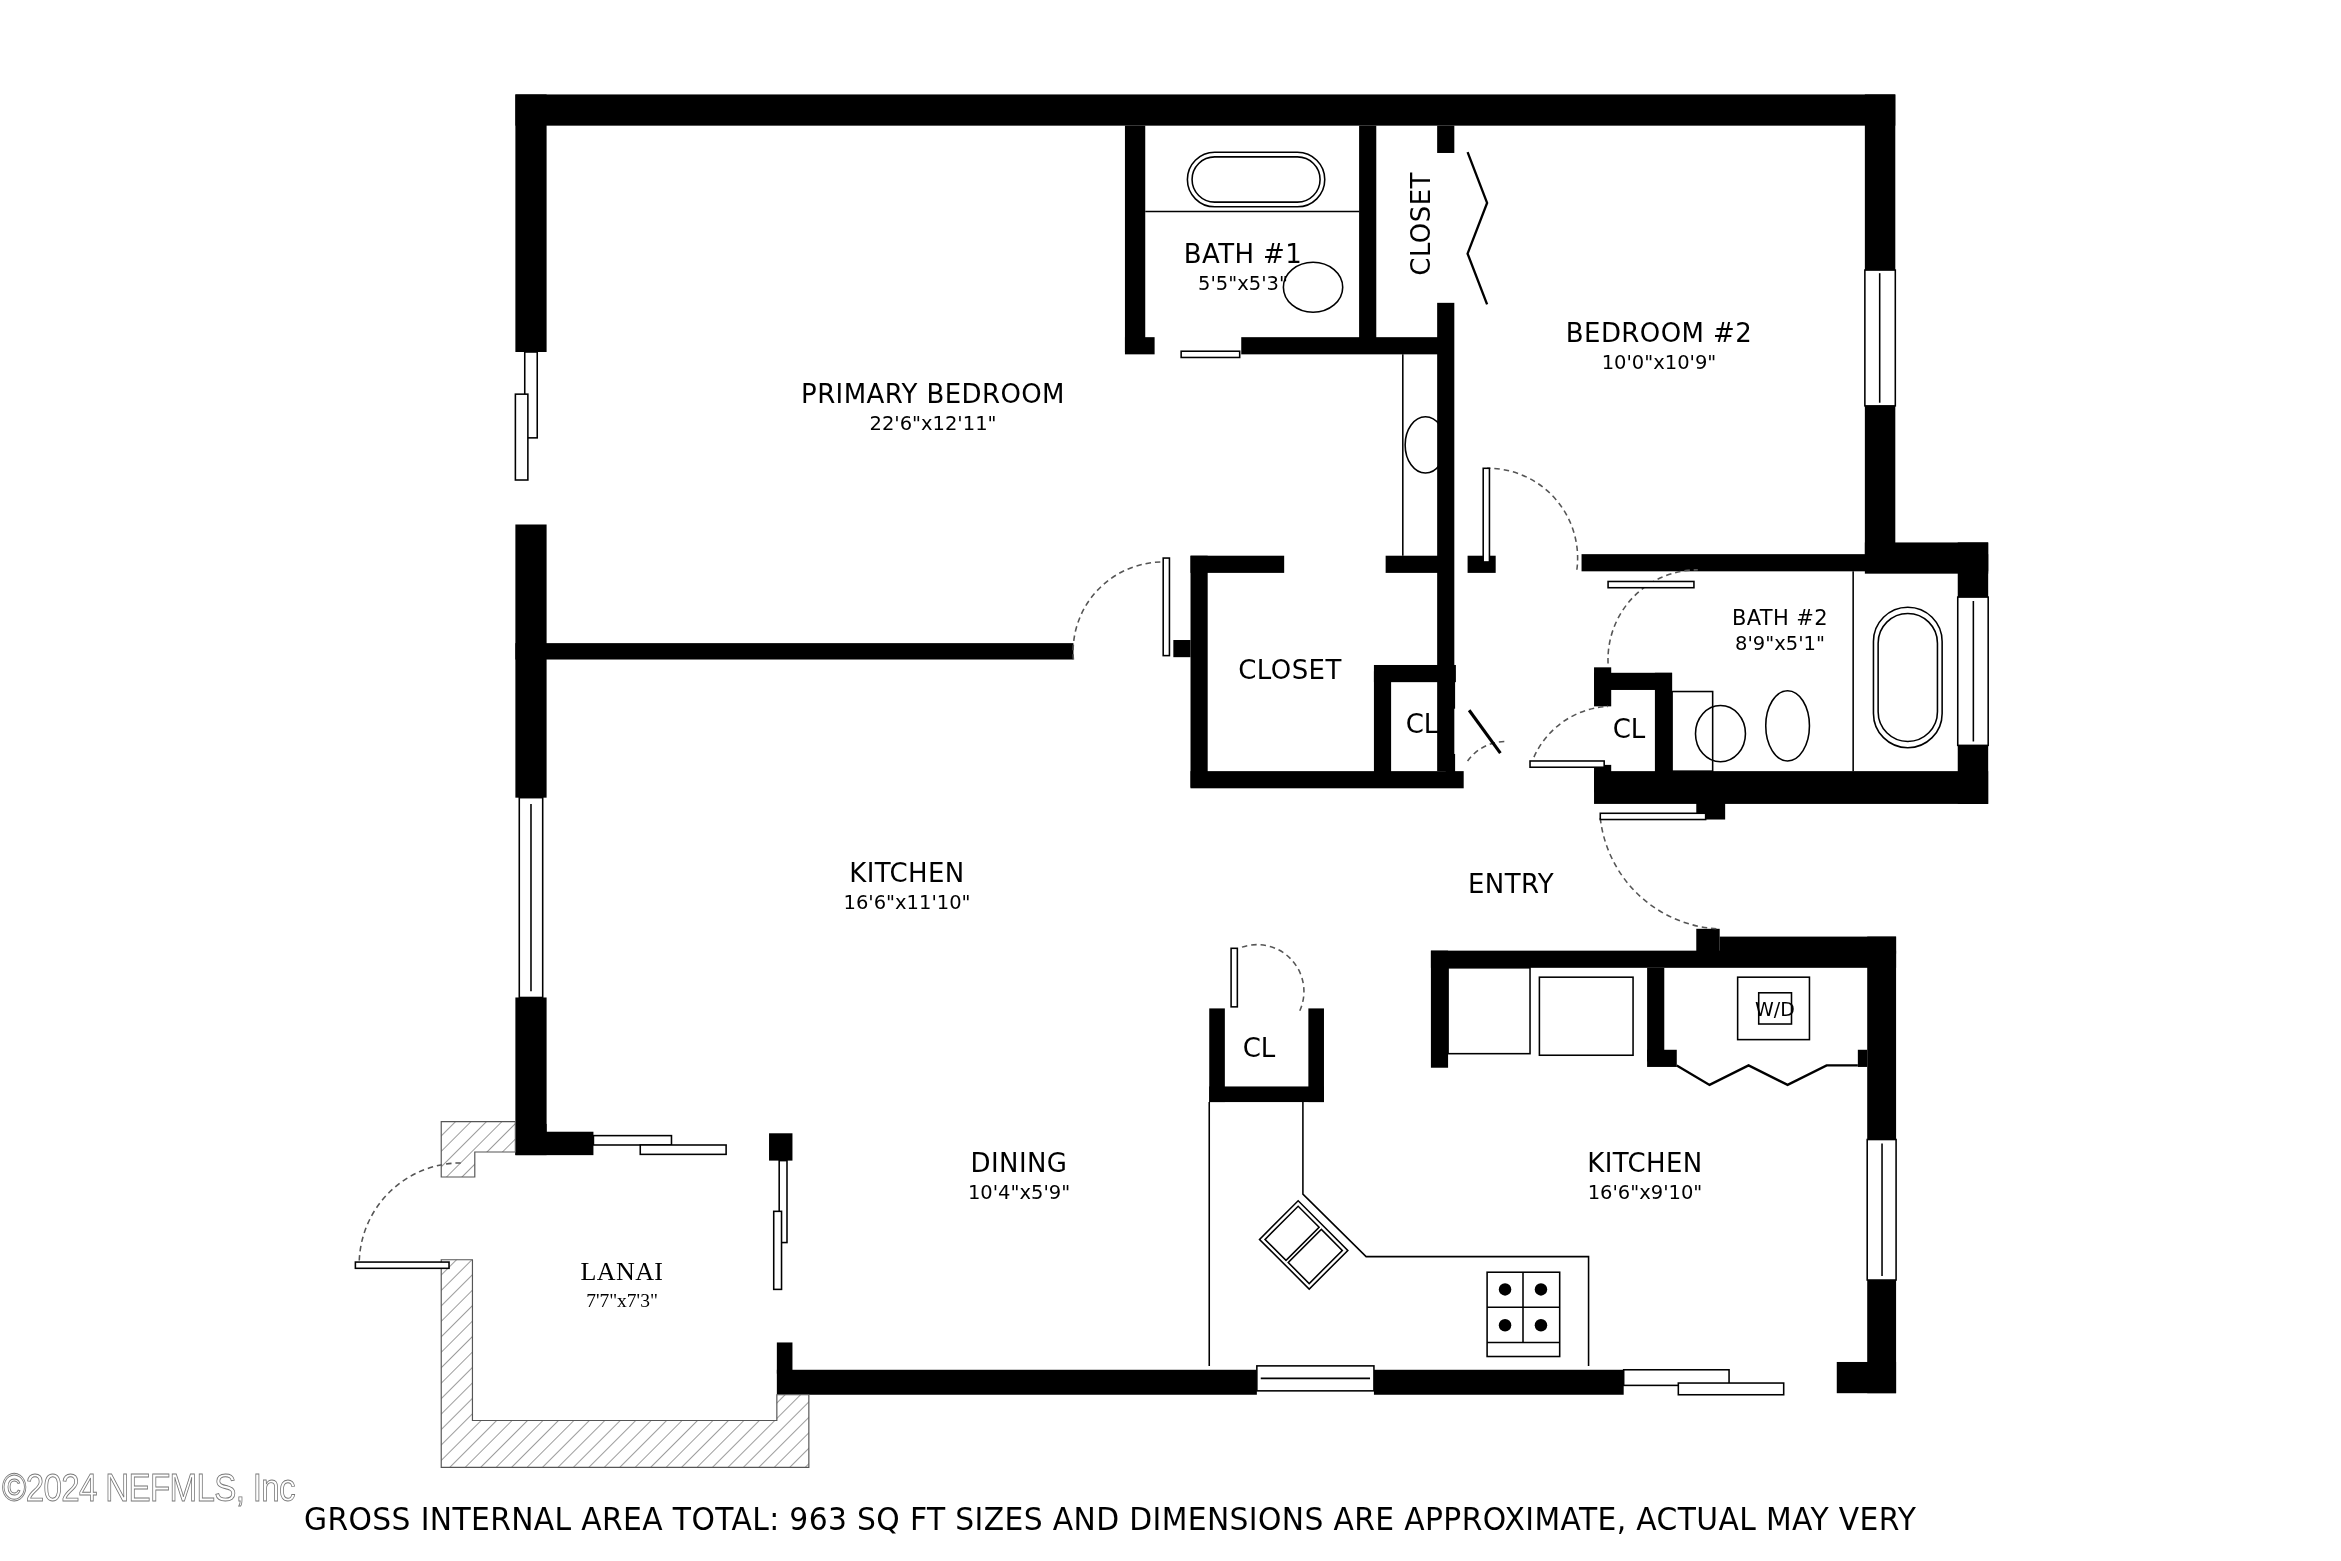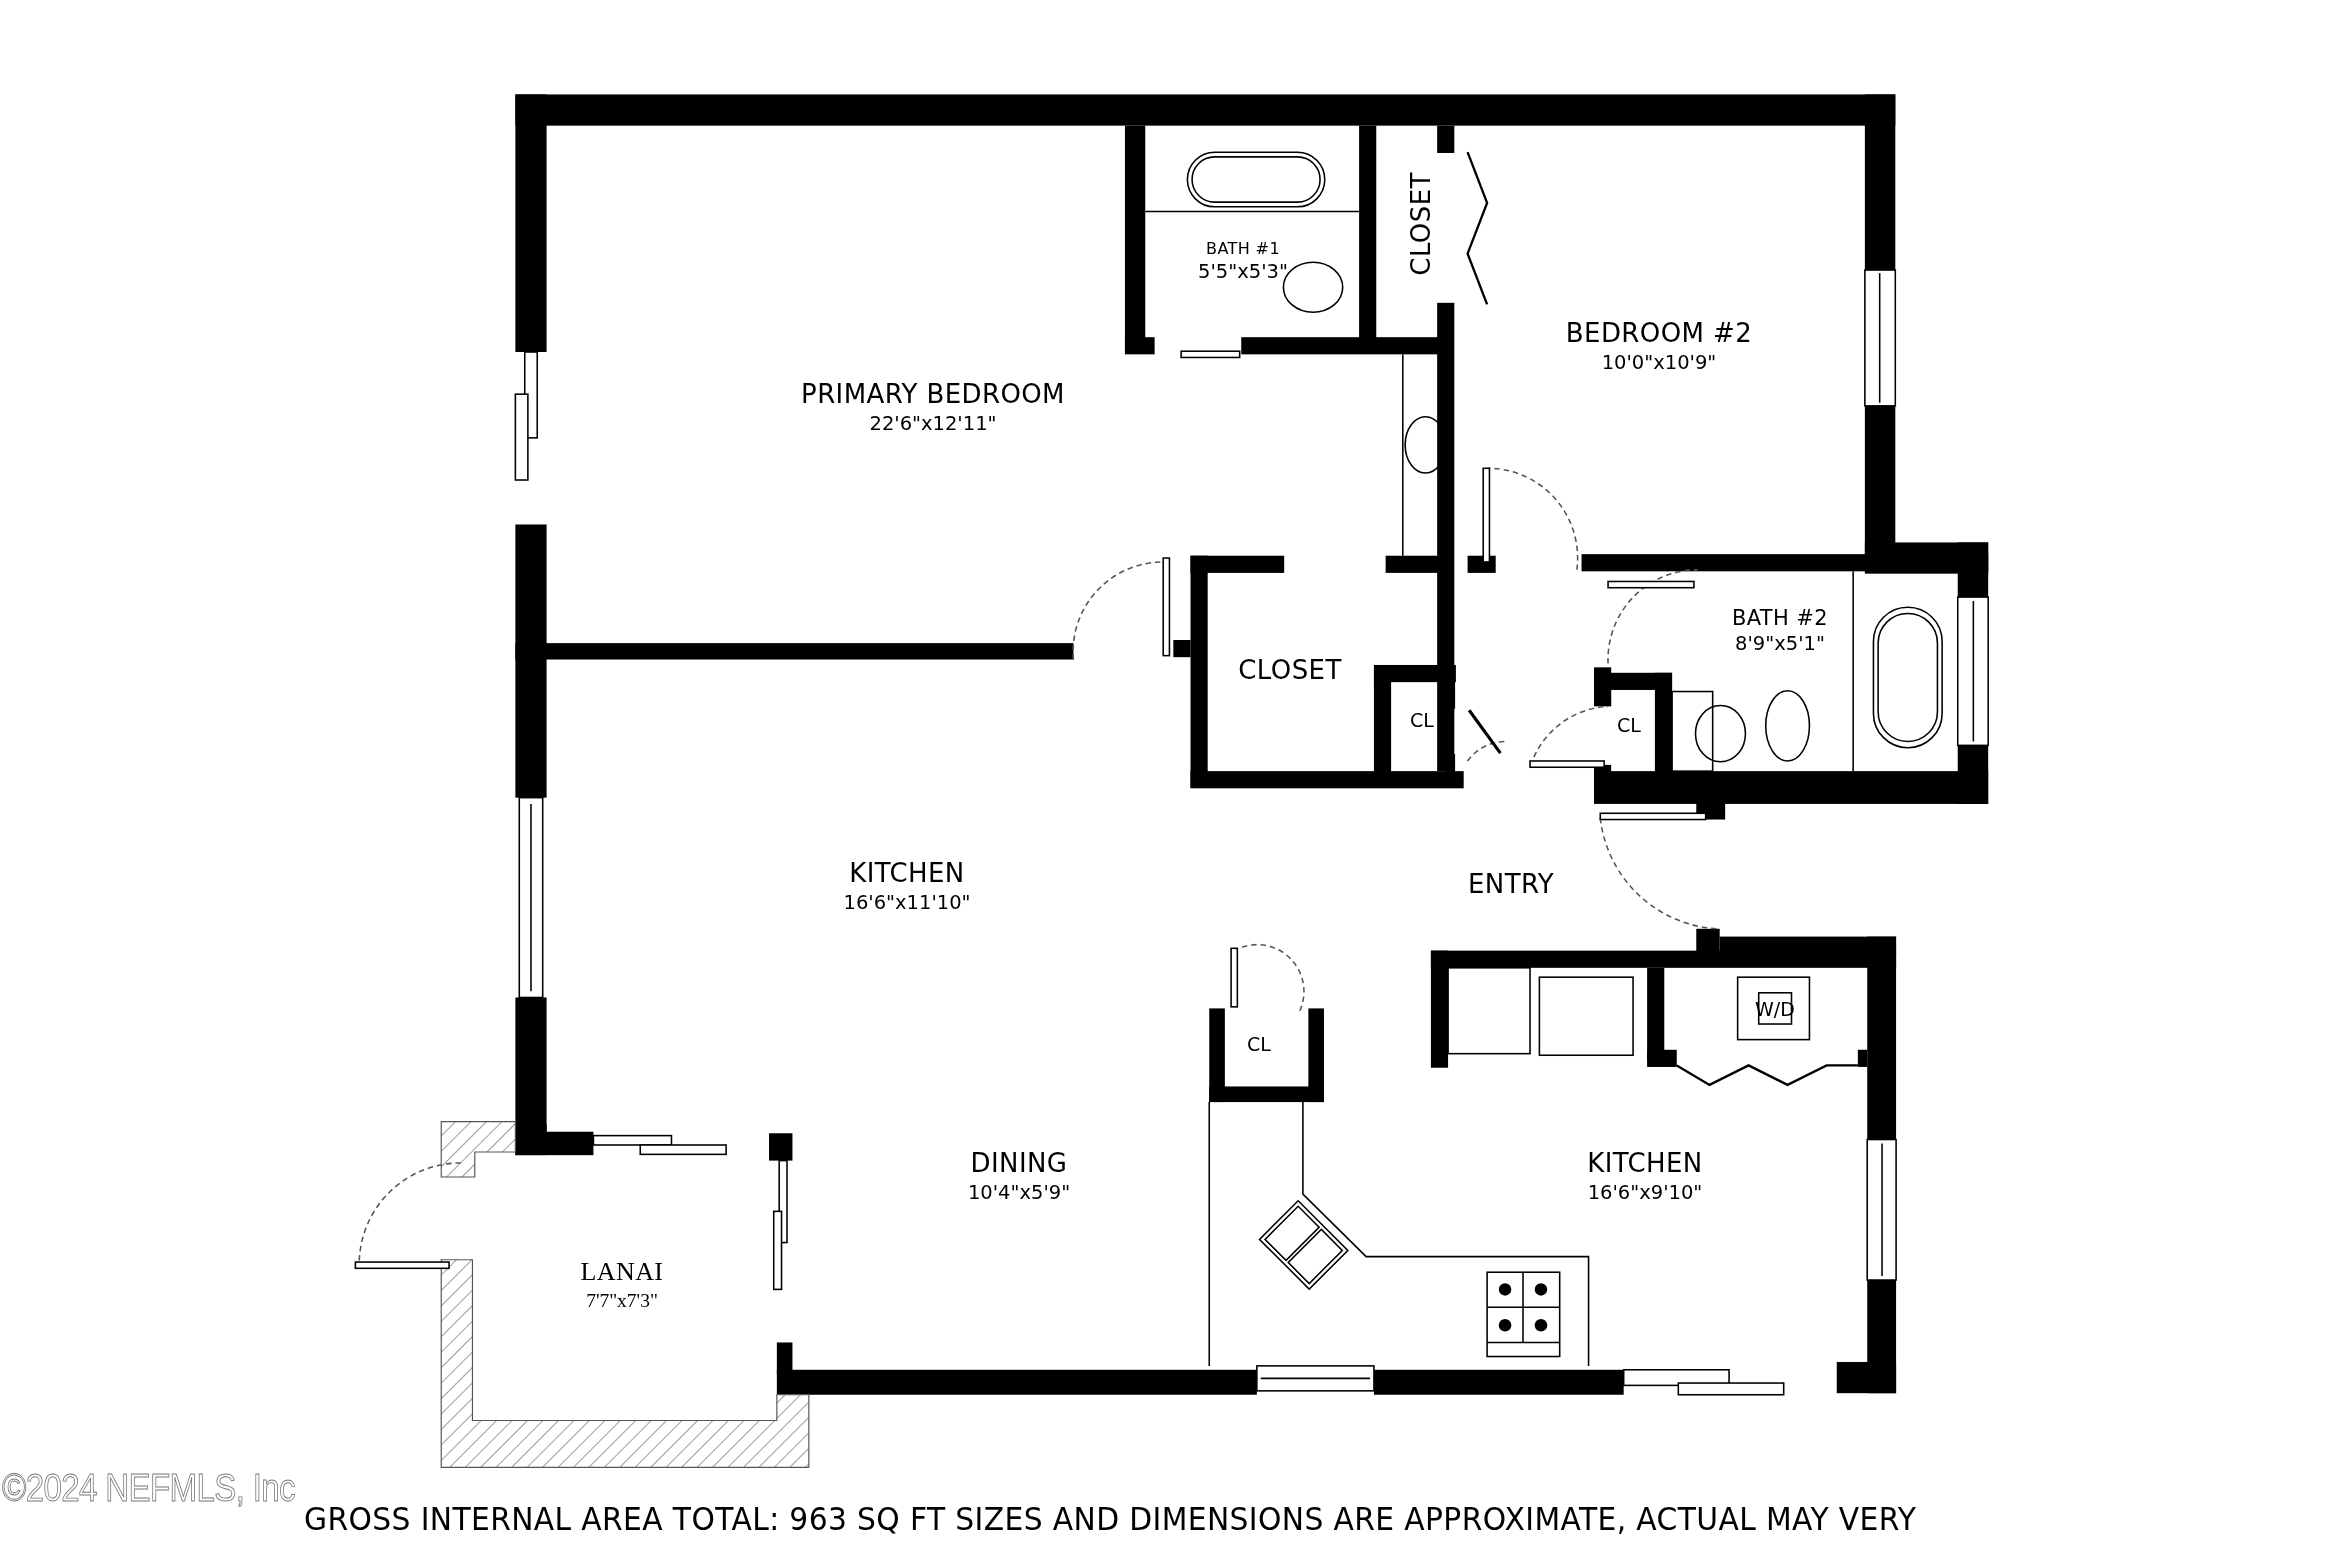--- a/index.html
+++ b/index.html
@@ -3,21 +3,21 @@
   <meta charset="utf-8">
   <style>
     html, body { margin: 0; padding: 0; background: #ffffff; }
     body { width: 2342px; height: 1561px; position: relative; overflow: hidden;
            font-family: "DejaVu Sans", sans-serif; color: #000; }
     #plan { position: absolute; left: 0; top: 0; width: 2342px; height: 1561px; }
     .room-label { position: absolute; text-align: center; transform: translateX(-50%);
                   font-family: "DejaVu Sans", sans-serif; white-space: nowrap; line-height: 1.15; }
     .room-name { font-size: 26px; letter-spacing: 0.4px; }
     .room-dim { font-size: 19.5px; margin-top: 3.1px; }
-    .small-name { font-size: 19px; }
+    .small-name { font-size: 26px; }
     .vertical { transform: translateX(-50%) rotate(-90deg); transform-origin: center center; }
     .copyright { position: absolute; left: 1.6px; top: 1466px; font-size: 39px;
                  font-family: "Liberation Sans Narrow", "Liberation Sans", sans-serif;
                  color: #fff; -webkit-text-stroke: 0.9px #777; letter-spacing: -0.8px; transform: scaleX(0.85); transform-origin: left; }
     .footer { position: absolute; left: 304px; top: 1500px; font-size: 32px;
               font-family: "DejaVu Sans", sans-serif; letter-spacing: 0.4px; transform: scaleX(0.93); transform-origin: left; white-space: nowrap; }
   </style>
 </head>
 <body>
 
@@ -218,21 +218,21 @@
     <circle cx="1928" cy="1698" r="8"></circle>
       <circle cx="1974" cy="1698" r="8"></circle>
   </g>
 </svg>
 
 <div class="room-label" style="left:933px;top:380px;">
   <div class="room-name">PRIMARY BEDROOM</div>
   <div class="room-dim">22'6"x12'11"</div>
 </div>
 <div class="room-label" style="left:1243px;top:240px;">
-  <div class="room-name" style="font-size:16px">BATH #1</div>
+  <div class="room-name" style="font-size:26px">BATH #1</div>
   <div class="room-dim">5'5"x5'3"</div>
 </div>
 <div class="room-label vertical" style="left:1422px;top:209px;">
   <div class="room-name">CLOSET</div>
 </div>
 <div class="room-label" style="left:1659px;top:319px;">
   <div class="room-name">BEDROOM #2</div>
   <div class="room-dim">10'0"x10'9"</div>
 </div>
 <div class="room-label" style="left:1780px;top:606px;">

